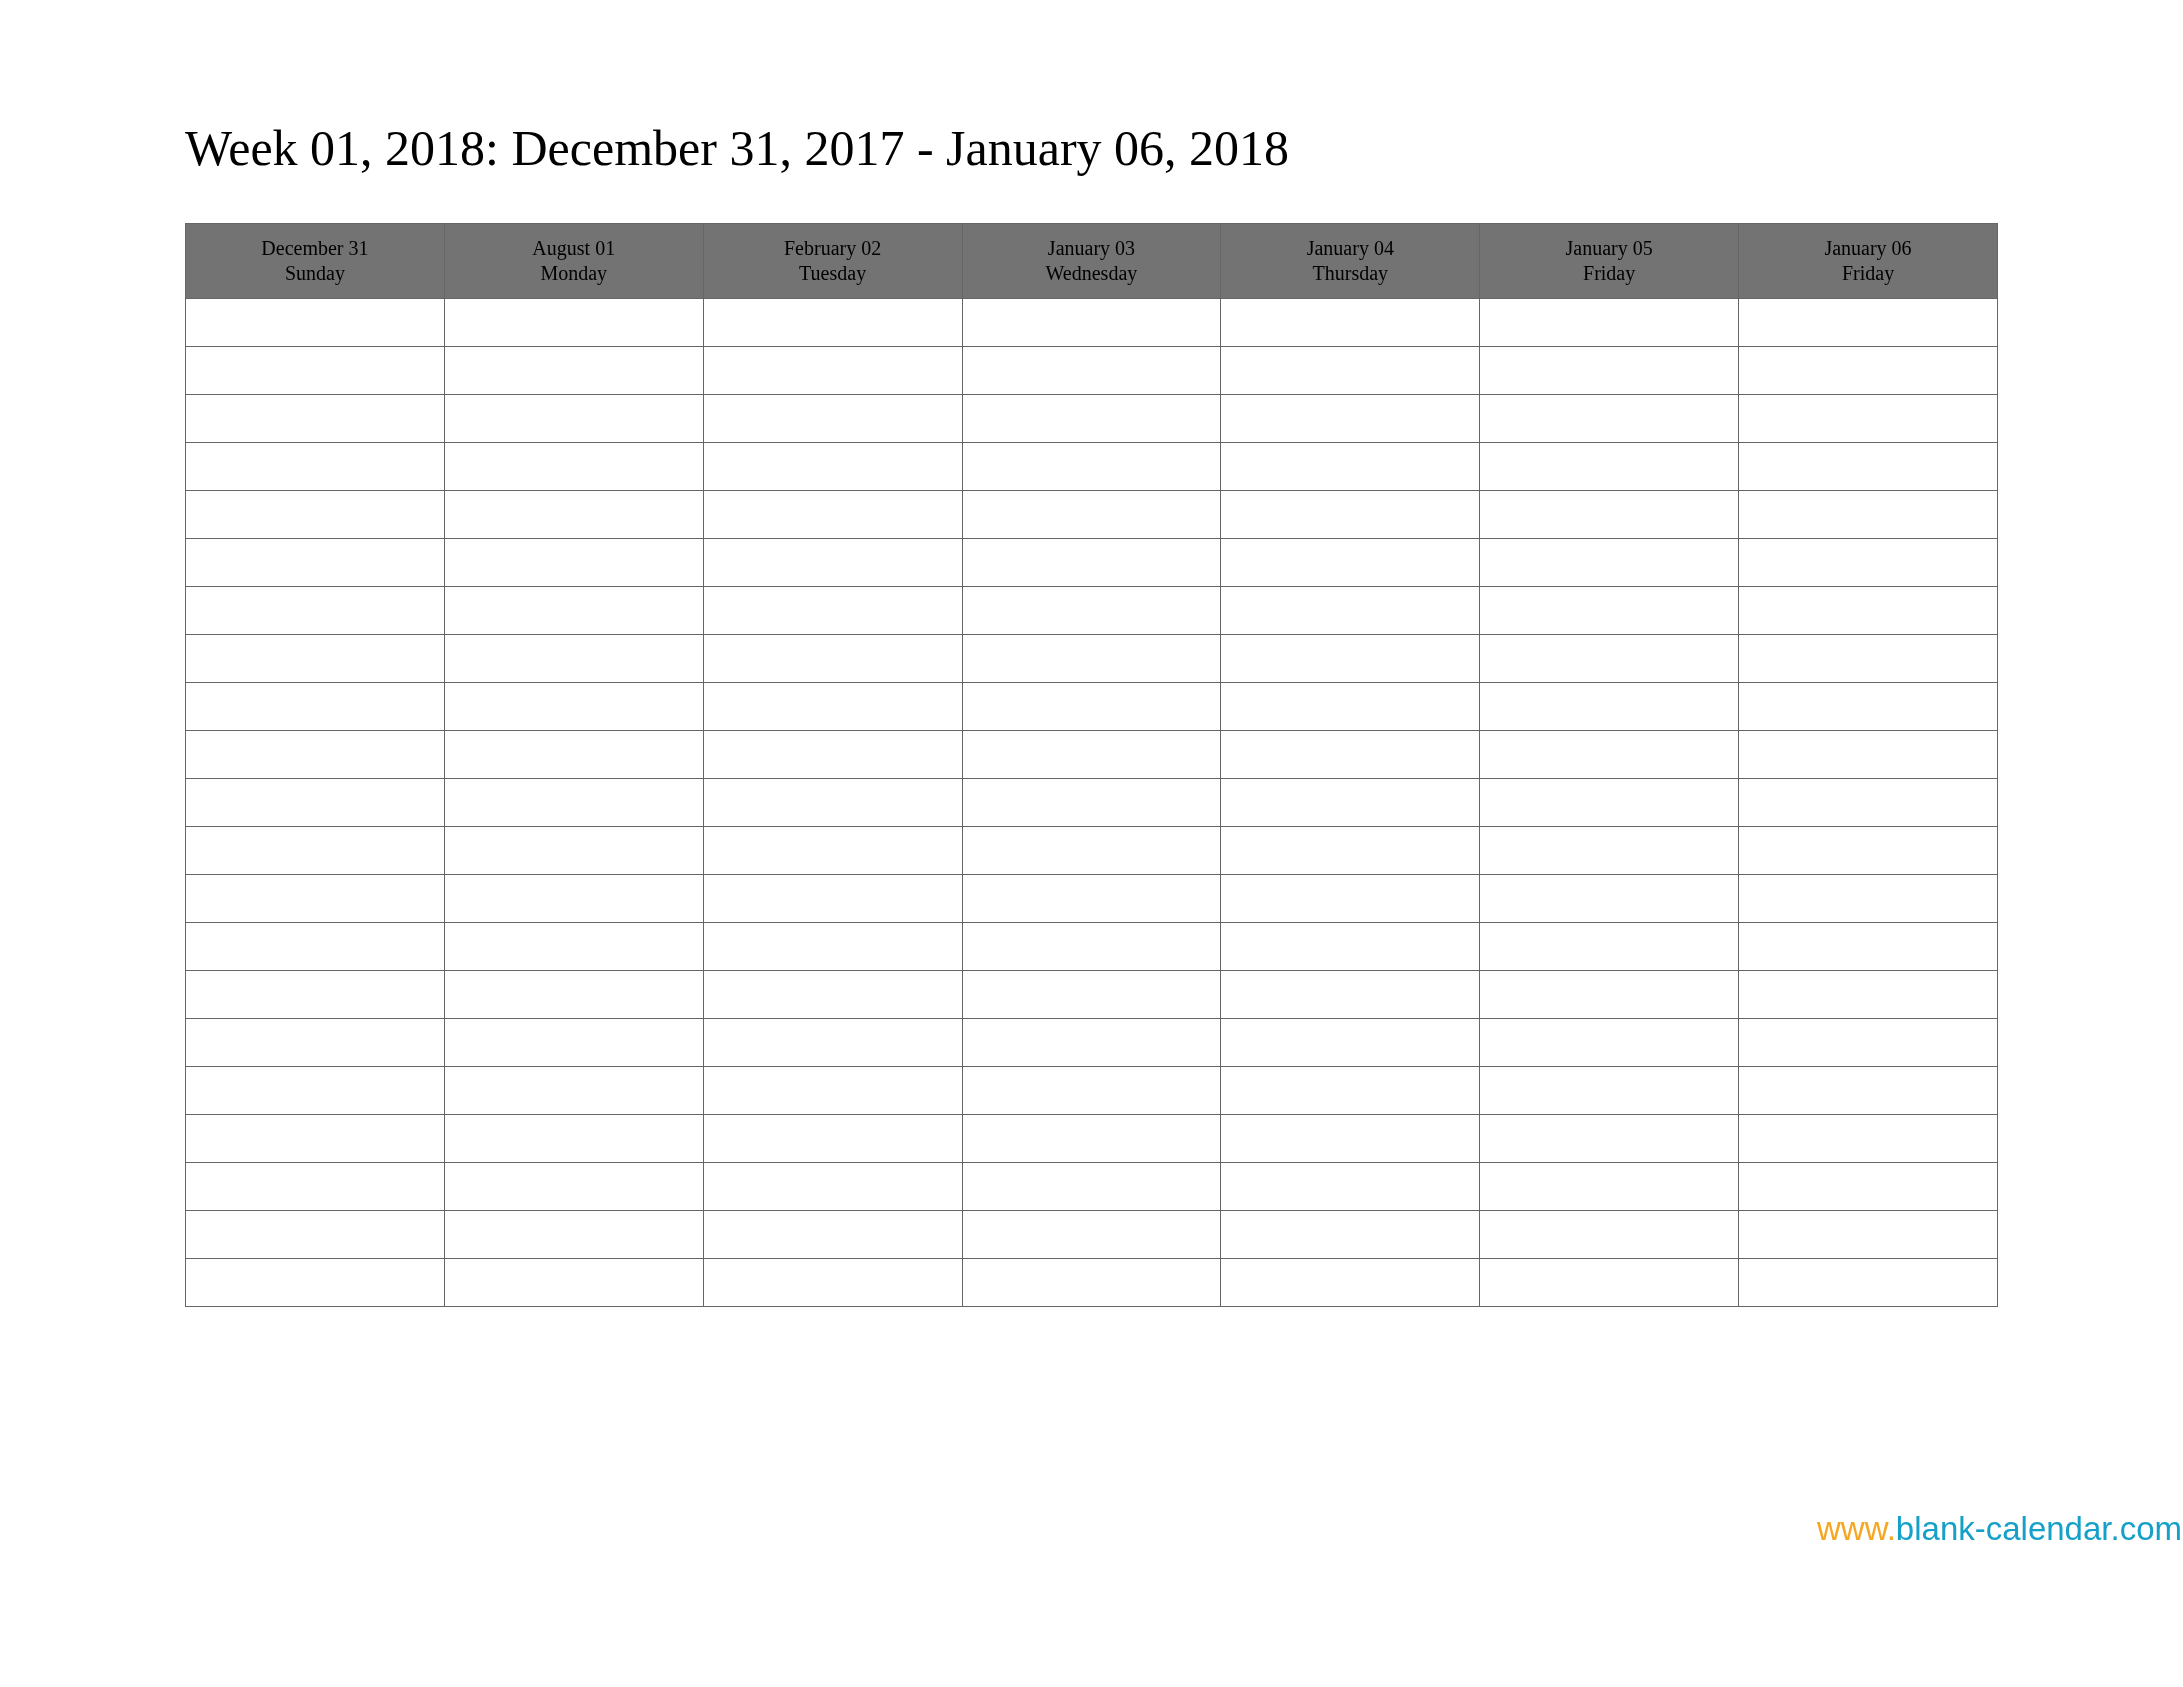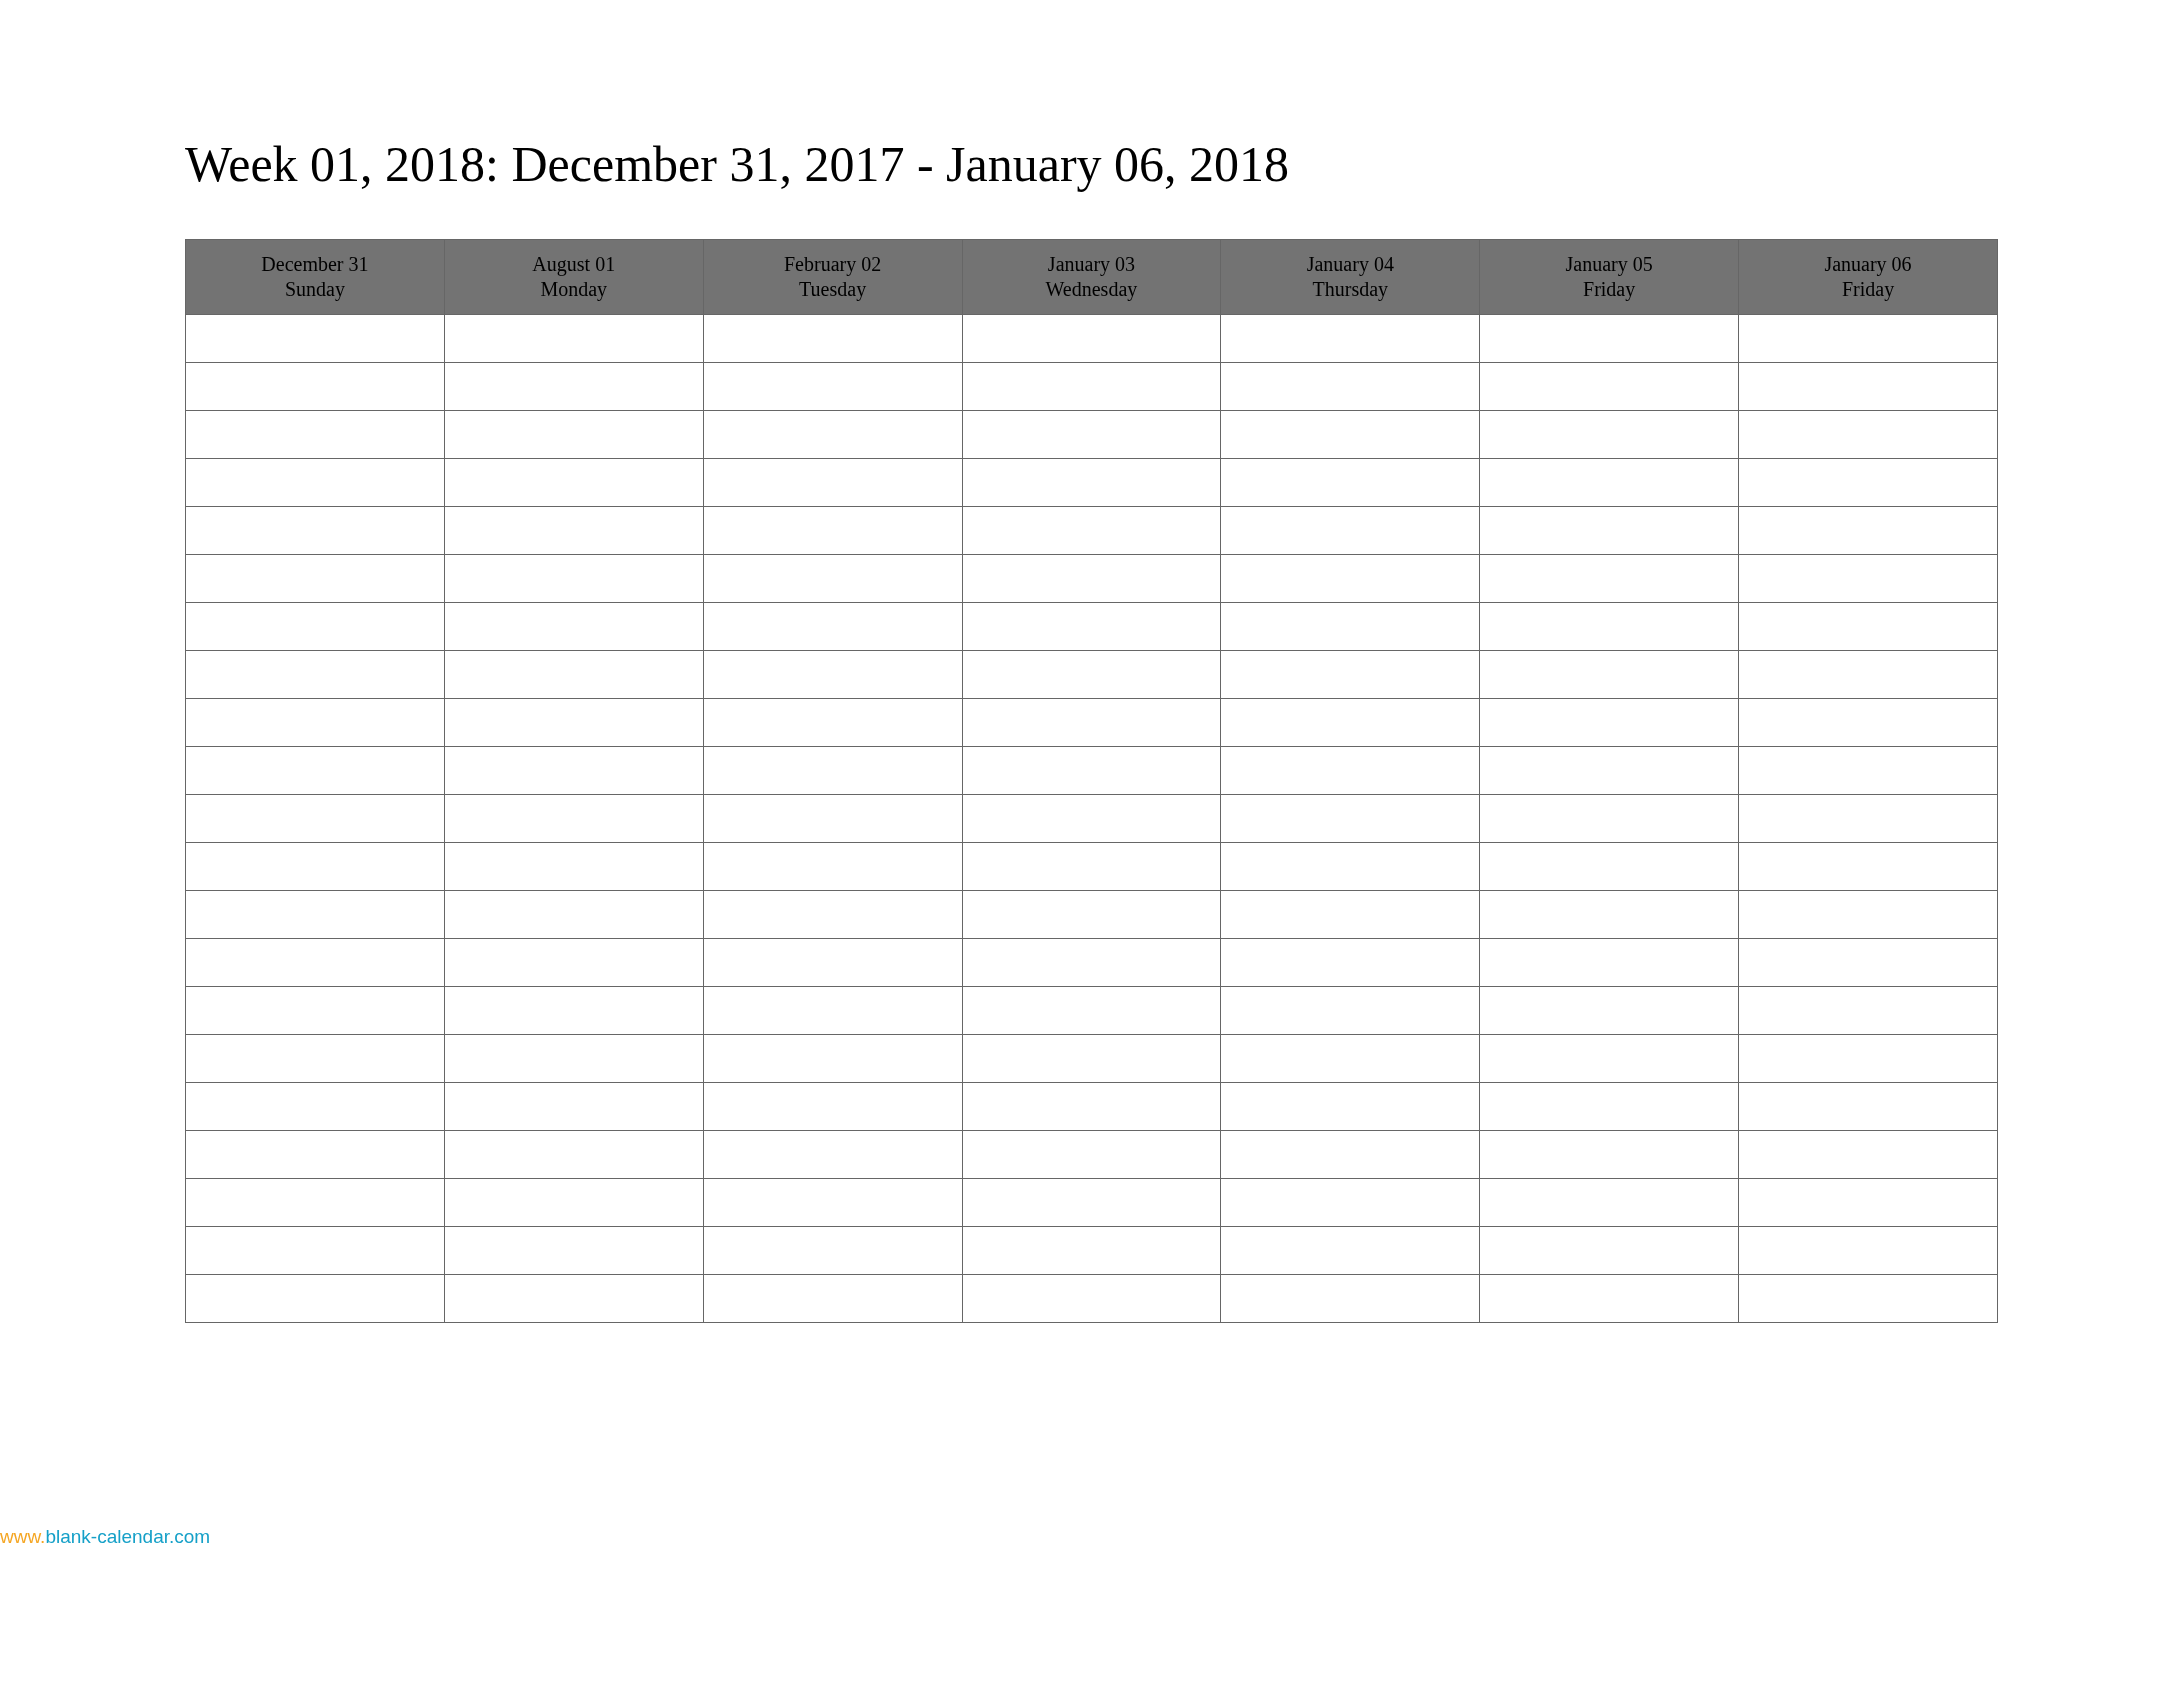--- a/index.html
+++ b/index.html
@@ -9,21 +9,20 @@
     }
     body {
       background: #ffffff;
       font-family: "Times New Roman", Times, serif;
       width: 2183px;
       height: 1687px;
       position: relative;
     }
     .page {
       padding: 119px 185px 16px 185px;
-      margin-top: 16px;
     }
     .title {
       font-size: 50px;
       font-weight: normal;
       color: #000000;
       margin-bottom: 46px;
     }
     table.calendar {
       width: 100%;
       border-collapse: collapse;
@@ -49,23 +48,23 @@
     table.calendar td {
       border: 1.3px solid #666666;
       height: 48px;
       background: #ffffff;
     }
     .footer-link {
       position: absolute;
       left: 0;
       right: 1px;
       bottom: 139px;
-      text-align: left;
+      text-align: right;
       font-family: Arial, Helvetica, sans-serif;
-      font-size: 19px;
+      font-size: 33px;
       color: #f5a623;
     }
     .footer-link .prefix {
       color: #f5a623;
     }
     .footer-link .domain {
       color: #15a0c8;
     }
   </style>
 </head>

